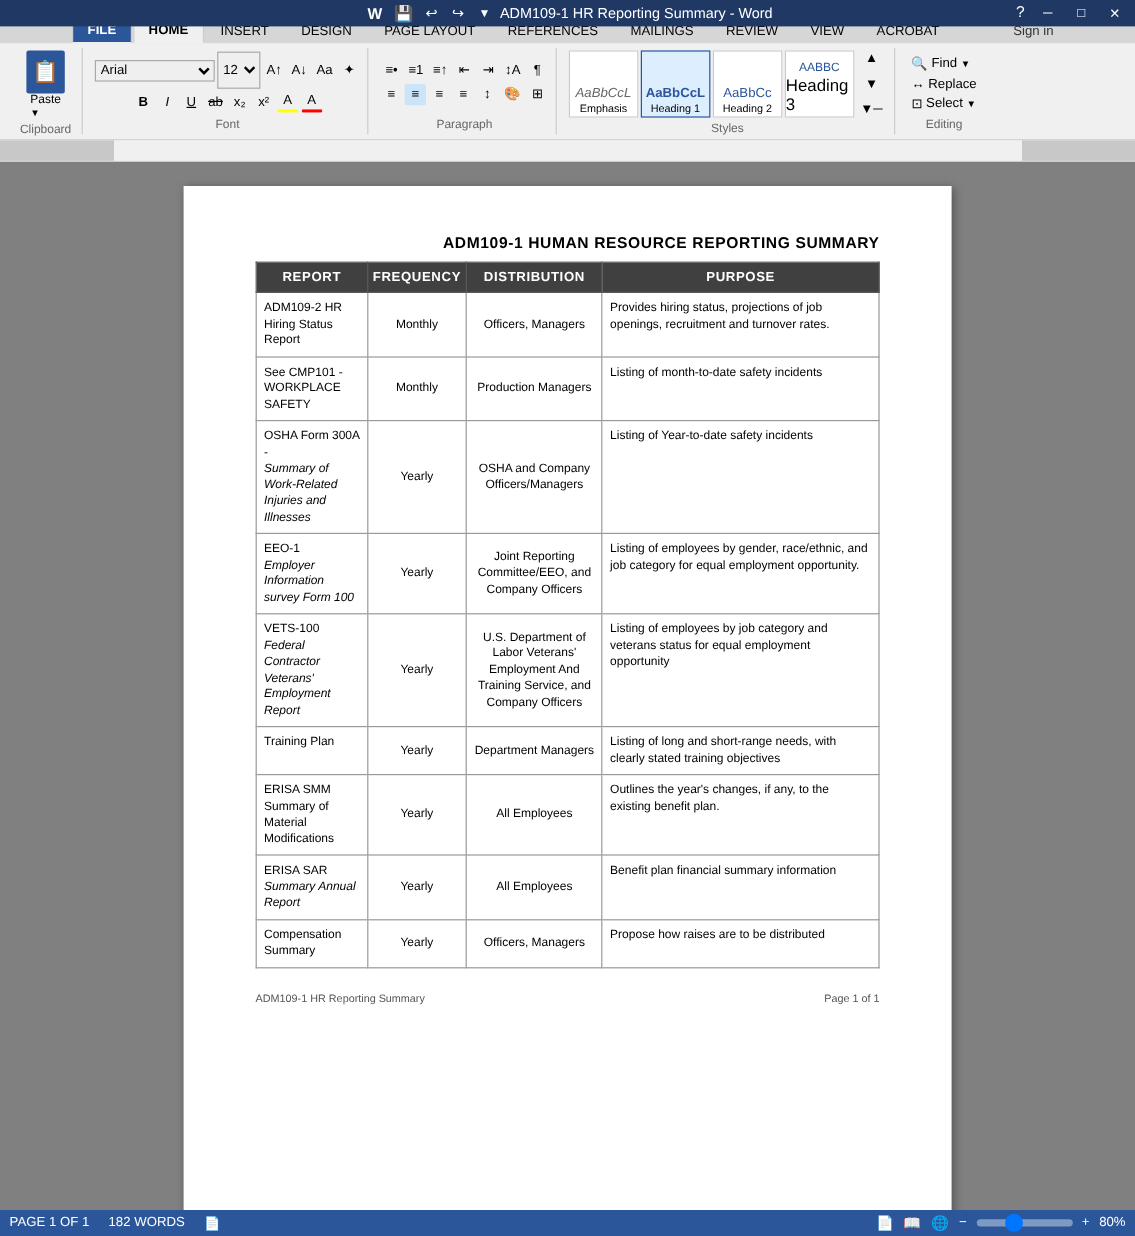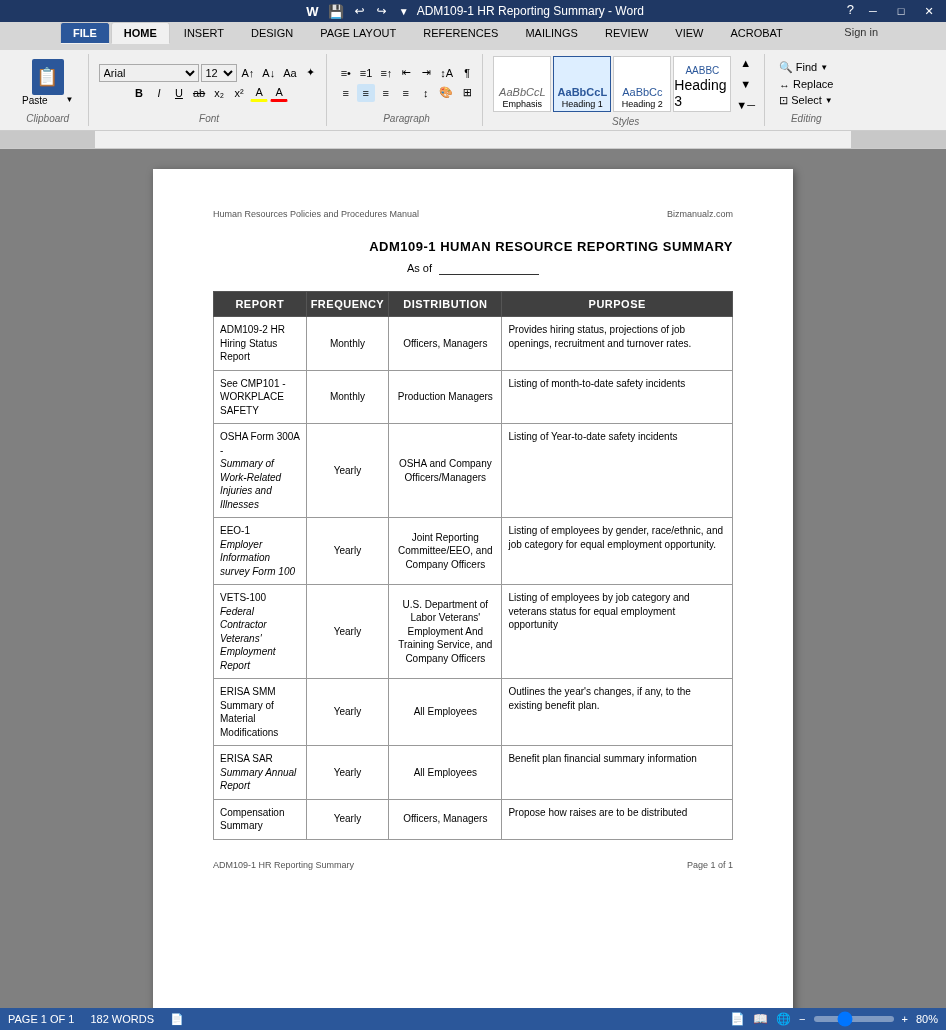--- a/index.html
+++ b/index.html
@@ -32,22 +32,22 @@
       display: flex; align-items: center; justify-content: center;
     }
 
     
     #ribbon {
       background: #f0f0f0;
       border-bottom: 1px solid #ccc;
     }
     #ribbon-tabs {
       display: flex;
-      height: 28px;
-      align-items: flex-start;
+      height: 14px;
+      align-items: flex-end;
       padding: 0 60px;
       background: #d6d6d6;
     }
     .ribbon-tab {
       padding: 4px 12px;
       font-size: 11px;
       cursor: pointer;
       border: 1px solid transparent;
       border-bottom: none;
       background: #d6d6d6;
@@ -77,21 +77,20 @@
       padding: 0 6px;
       border-right: 1px solid #ccc;
       gap: 2px;
     }
     .ribbon-group:last-child { border-right: none; }
     .ribbon-group-label {
       font-size: 10px;
       color: #666;
       margin-top: auto;
       padding-bottom: 2px;
-      font-style: italic;
     }
     .ribbon-group-inner {
       display: flex;
       flex-direction: column;
       gap: 2px;
       flex: 1;
       align-items: center;
       justify-content: center;
     }
 
@@ -116,21 +115,21 @@
       display: flex;
       align-items: center;
       gap: 2px;
     }
     .font-select {
       width: 100px; height: 18px;
       font-size: 11px;
       border: 1px solid #aaa;
     }
     .font-size-select {
-      width: 36px; height: 18px;
+      width: 36px; height: 31px;
       font-size: 11px;
       border: 1px solid #aaa;
     }
     .ribbon-btn {
       height: 18px;
       min-width: 18px;
       font-size: 11px;
       border: 1px solid transparent;
       background: transparent;
       cursor: pointer;
@@ -362,21 +361,21 @@
     <span style="margin-left:auto;font-size:11px;cursor:pointer;padding:4px 8px;color:#333;">Sign in</span>
   </div>
 
   <div id="ribbon-content" style="position:relative;">
 
     <div class="ribbon-group">
       <div class="ribbon-group-inner">
         <div style="display:flex;align-items:center;gap:2px;">
           <div class="paste-area">
             <div class="paste-icon">📋</div>
-            <div style="display:flex;align-items:flex-start;gap:18px;">
+            <div style="display:flex;align-items:flex-start;gap:1px;flex-direction:column;">
               <span style="font-size:10px;">Paste</span>
               <span style="font-size:8px;">▼</span>
             </div>
           </div>
         </div>
       </div>
       <div class="ribbon-group-label">Clipboard</div>
     </div>
 
     <div class="ribbon-group">
@@ -483,31 +482,23 @@
   </div>
 </div>
 
 <div id="ruler">
   <div style="width:100%;height:100%;background:linear-gradient(to right, #c8c8c8 0%, #c8c8c8 10%, #f0f0f0 10%, #f0f0f0 90%, #c8c8c8 90%);position:absolute;top:0;left:0;"></div>
 </div>
 
 <div id="doc-area">
   <div id="page">
 
-    <div class="page-header">
-      <span>Human Resources Policies and Procedures Manual</span>
-      <span>Bizmanualz.com</span>
-    </div>
 
     <div class="doc-title">ADM109-1 HUMAN RESOURCE REPORTING SUMMARY</div>
 
-    <div class="as-of-line">
-      <span>As of</span>
-      <span class="line">&nbsp;</span>
-    </div>
 
     <table class="report-table">
       <thead>
         <tr>
           <th class="col-report">REPORT</th>
           <th class="col-freq">FREQUENCY</th>
           <th class="col-dist">DISTRIBUTION</th>
           <th class="col-purp">PURPOSE</th>
         </tr>
       </thead>
@@ -535,20 +526,26 @@
             <td><span>EEO-1</span><br><span style="font-style: italic;">Employer Information survey Form 100</span></td>
             <td class="center">Yearly</td>
             <td class="center">Joint Reporting Committee/EEO, and Company Officers</td>
             <td>Listing of employees by gender, race/ethnic, and job category for equal employment opportunity.</td>
           </tr>
           <tr>
             <td><span>VETS-100</span><br><span style="font-style: italic;">Federal Contractor Veterans' Employment Report</span></td>
             <td class="center">Yearly</td>
             <td class="center">U.S. Department of Labor Veterans' Employment And Training Service, and Company Officers</td>
             <td>Listing of employees by job category and veterans status for equal employment opportunity</td>
+          </tr>
+          <tr>
+            <td>Training Plan</td>
+            <td class="center">Yearly</td>
+            <td class="center">Department Managers</td>
+            <td>Listing of long and short-range needs, with clearly stated training objectives</td>
           </tr>
           <tr>
             <td><span>ERISA SMM</span><br><span style="">Summary of Material Modifications</span></td>
             <td class="center">Yearly</td>
             <td class="center">All Employees</td>
             <td>Outlines the year's changes, if any, to the existing benefit plan.</td>
           </tr>
           <tr>
             <td><span>ERISA SAR</span><br><span style="font-style: italic;">Summary Annual Report</span></td>
             <td class="center">Yearly</td>

